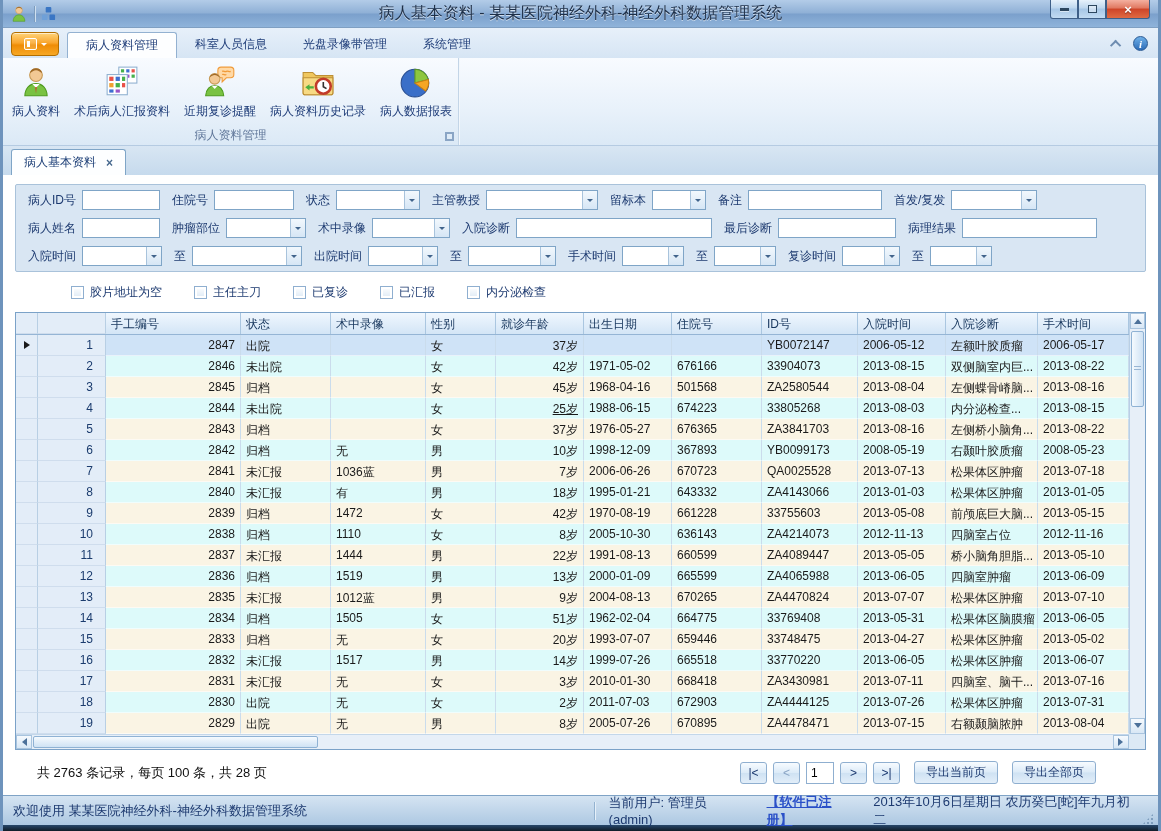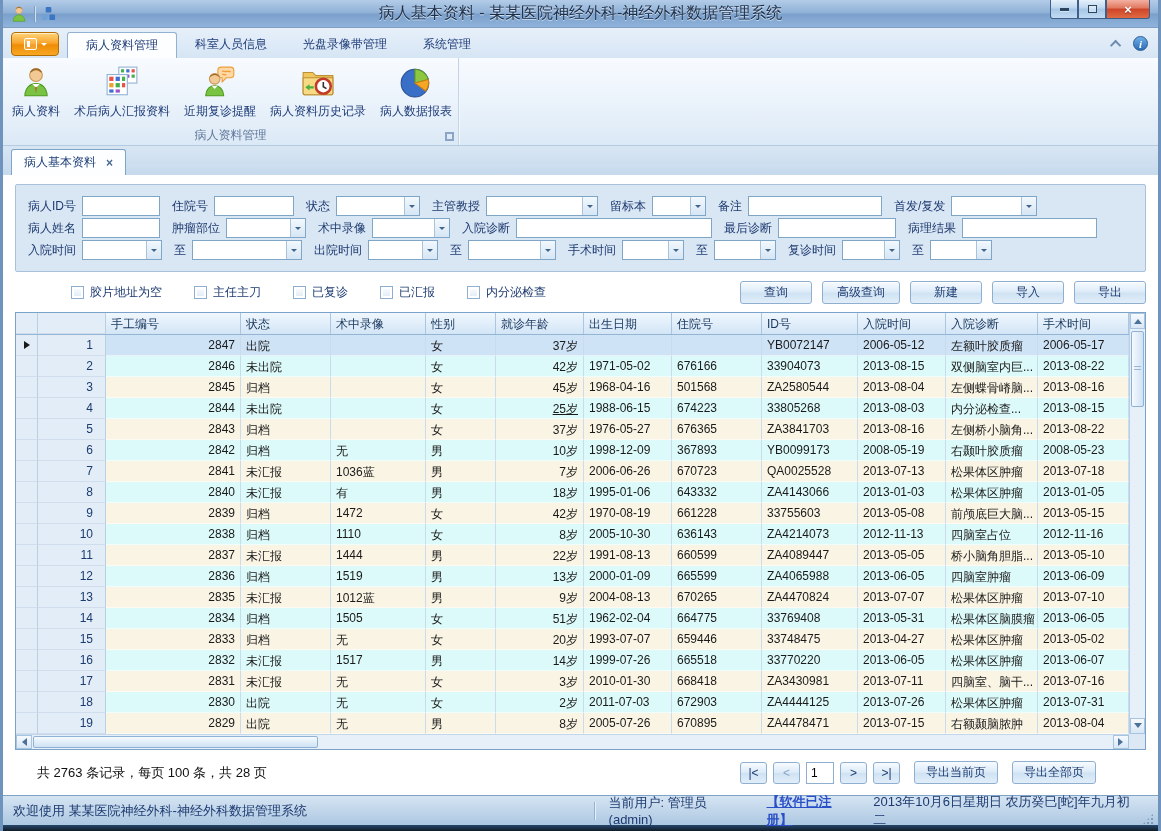--- a/index.html
+++ b/index.html
@@ -60,21 +60,21 @@
   
   .doctabs { height:30px; background:linear-gradient(#d8e6f3,#c6daed); border-bottom:1px solid #fff; display:flex; align-items:flex-end; padding-left:8px; }
   .dtab { height:26px; background:#fdfeff; border:1px solid #7fa5c7; border-bottom:none; border-radius:3px 3px 0 0;
           display:flex; align-items:center; gap:10px; padding:0 12px; color:#1d3f77; }
   .dtab-close { color:#46688e; font-weight:bold; font-size:12px; line-height:1; }
 
   
   .content { height:619px; padding:0 12px; background:#fff; display:flex; flex-direction:column; }
 
   .search-panel { margin-top:8px; height:88px; background:#d9e6f3; border:1px solid #a9c2da; border-radius:2px;
-                  padding:10px 10px; display:flex; flex-direction:column; justify-content:space-between; }
+                  padding:4px 10px; display:flex; flex-direction:column; justify-content:space-between; }
   .srow { display:flex; align-items:center; height:22px; }
   .slabel { color:#1d3a70; margin:0 6px 0 12px; white-space:nowrap; }
   .srow .slabel:first-child { margin-left:2px; }
   .sinput { height:20px; border:1px solid #7fa5c7; background:#fff; outline:none; font-size:12px; padding:0 3px; }
   .scombo { height:20px; border:1px solid #7fa5c7; background:#fff; display:inline-flex; justify-content:flex-end; }
   .scombo-arrow { width:15px; background:linear-gradient(#f2f8fd,#d6e6f5); border-left:1px solid #a8c3dc;
                   display:flex; align-items:center; justify-content:center; }
   .scombo-arrow::after { content:''; width:0; height:0; border:3.5px solid transparent; border-top-color:#41648c; margin-top:4px; }
 
   .filter-row { margin-top:6px; height:28px; display:flex; align-items:center; }
@@ -388,27 +388,20 @@
           </div>
           <div class="cbitem">
             <span class="cb-box"></span>
             <span>已汇报</span>
           </div>
           <div class="cbitem">
             <span class="cb-box"></span>
             <span>内分泌检查</span>
           </div>
         </div>
-      <div class="abtns">
-          <div class="abtn">查询</div>
-          <div class="abtn">高级查询</div>
-          <div class="abtn">新建</div>
-          <div class="abtn">导入</div>
-          <div class="abtn">导出</div>
-        </div>
     </div>
 
     <div class="grid">
       <div class="grid-table">
         <div class="ghead">
             <div class="gh-cell g-ind" style="width: 22px;"></div>
             <div class="gh-cell g-num" style="width: 68px;"></div>
             <div class="gh-cell" style="width: 135px;">手工编号</div>
             <div class="gh-cell" style="width: 90px;">状态</div>
             <div class="gh-cell" style="width: 95px;">术中录像</div>
@@ -530,21 +523,21 @@
               <div class="g-cell" style="text-align: left; flex: 1 1 80px;">2013-07-18</div>
             </div>
             <div class="grow even">
               <div class="g-cell g-ind" style="width: 22px;"></div>
               <div class="g-cell g-num" style="width: 68px;">8</div>
               <div class="g-cell" style="text-align: right; width: 135px;">2840</div>
               <div class="g-cell" style="text-align: left; width: 90px;">未汇报</div>
               <div class="g-cell" style="text-align: left; width: 95px;">有</div>
               <div class="g-cell" style="text-align: left; width: 70px;">男</div>
               <div class="g-cell" style="text-align: right; width: 88px;">18岁</div>
-              <div class="g-cell" style="text-align: left; width: 88px;">1995-01-06</div>
+              <div class="g-cell" style="text-align: left; width: 88px;">1995-01-21</div>
               <div class="g-cell" style="text-align: left; width: 90px;">643332</div>
               <div class="g-cell" style="text-align: left; width: 96px;">ZA4143066</div>
               <div class="g-cell" style="text-align: left; width: 88px;">2013-01-03</div>
               <div class="g-cell" style="text-align: left; width: 92px;">松果体区肿瘤</div>
               <div class="g-cell" style="text-align: left; flex: 1 1 80px;">2013-01-05</div>
             </div>
             <div class="grow odd">
               <div class="g-cell g-ind" style="width: 22px;"></div>
               <div class="g-cell g-num" style="width: 68px;">9</div>
               <div class="g-cell" style="text-align: right; width: 135px; padding-left: 11px;">2839</div>

